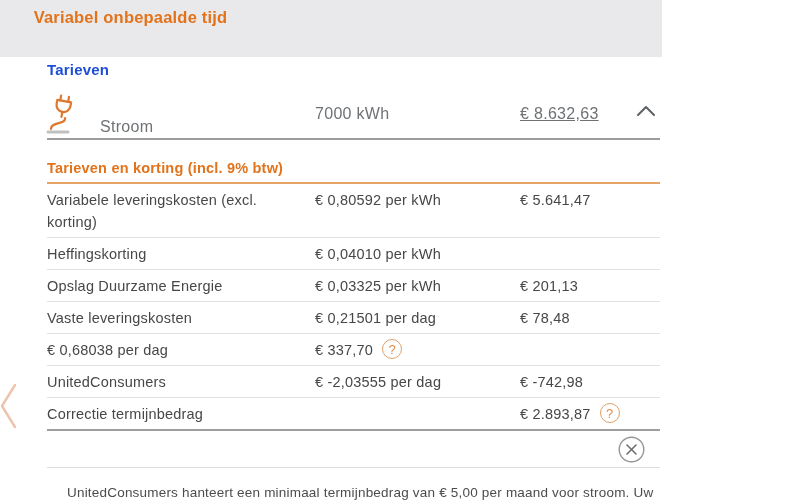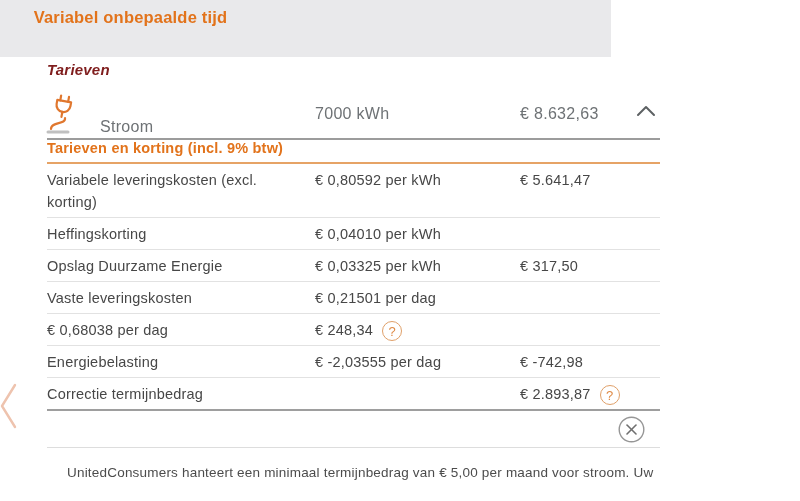--- a/index.html
+++ b/index.html
@@ -5,68 +5,68 @@
   html, body { margin: 0; padding: 0; background: #ffffff; }
   body {
     width: 800px; height: 501px; overflow: hidden; position: relative;
     font-family: "Liberation Sans", sans-serif;
     -webkit-font-smoothing: antialiased;
   }
   .panel { position: absolute; left: 0; top: 0; width: 675px; height: 501px; background: #ffffff; }
 
   
   .plan-header {
-    position: absolute; left: 0; top: 0; width: 611px; height: 57px;
+    position: absolute; left: 0; top: 0; width: 662px; height: 57px;
     background: #e9e9eb;
   }
   .plan-title {
     position: absolute; left: 28px; top: 7px; width: 205px;
     text-align: center; color: #e2731b; font-weight: 700;
     font-size: 16.5px; line-height: 21px; letter-spacing: 0.2px;
   }
 
   
   .content { position: absolute; left: 47px; top: 57px; width: 613px; }
 
   .page-title {
     margin: 0; padding-top: 4px; font-size: 15px; font-weight: 700;
-    color: #7f1d1d; letter-spacing: 0.2px; font-style: italic;
+    color: #1d4ed8; letter-spacing: 0.2px;
   }
 
   
   .summary-row {
     position: relative; margin-top: 12px; height: 48px;
     display: grid; grid-template-columns: 268px 205px 1fr;
     align-items: center; border-bottom: 2px solid #9c9c9c;
     color: #6e7275; font-size: 16px; letter-spacing: 0.3px;
   }
   .summary-product { display: flex; align-items: flex-end; }
   .plug-wrap { width: 38px; height: 44px; margin-left: -3px; display: inline-block; }
   .summary-name { margin-left: 18px; }
-  .summary-amount { padding-left: 0; }
+  .summary-amount { padding-left: 0; text-decoration: underline; }
   .chev-up {
     position: absolute; right: 4px; top: 14px; width: 20px; height: 14px;
     cursor: pointer; background: none; border: none; padding: 0;
   }
 
   
   .section-title {
-    padding-bottom: 6px; border-bottom: 2px solid #e6a366;
+    margin-top: 20px; padding-bottom: 6px; border-bottom: 2px solid #e6a366;
     color: #e2731b; font-weight: 700; font-size: 14.5px; letter-spacing: 0.2px;
   }
   .trow {
     display: grid; grid-template-columns: 268px 205px 1fr;
     align-items: start; box-sizing: border-box;
     padding: 5px 0 4px; min-height: 26px;
     border-bottom: 1px solid #e2e2e2;
     color: #474747; font-size: 14.5px; line-height: 22px; letter-spacing: 0.2px;
   }
   .trow.last { border-bottom: 2px solid #9e9e9e; }
   .c-label { padding-right: 10px; }
-  .c-amount { display: flex; align-items: flex-end; gap: 9px; }
+  .c-amount { display: flex; align-items: flex-start; gap: 9px; }
   .help-badge {
     display: inline-flex; align-items: center; justify-content: center;
     width: 20px; height: 20px; border: 1px solid #e0a069; border-radius: 50%;
     color: #df8a45; font-size: 13px; background: transparent; cursor: pointer;
     padding: 0; font-family: "Liberation Sans", sans-serif;
   }
 
   
   .close-row { position: relative; height: 36px; border-bottom: 1px solid #dddddd; }
   .close-btn {
@@ -131,39 +131,42 @@
 
     <div class="trow">
       <div class="c-label">Heffingskorting</div>
       <div class="c-rate">€ 0,04010 per kWh</div>
     </div>
 
     <div class="trow">
       <div class="c-label">Opslag Duurzame Energie</div>
       <div class="c-rate">€ 0,03325 per kWh</div>
       <div class="c-amount">
-        <span>€ 317,50</span>
+        <span>€ 201,13</span>
       </div>
     </div>
 
     <div class="trow">
       <div class="c-label">Vaste leveringskosten</div>
       <div class="c-rate">€ 0,21501 per dag</div>
+      <div class="c-amount">
+        <span>€ 78,48</span>
+      </div>
     </div>
 
     <div class="trow">
       <div class="c-rate">€ 0,68038 per dag</div>
       <div class="c-amount">
-        <span>€ 248,34</span>
+        <span>€ 337,70</span>
         <button class="help-badge">?</button>
       </div>
     </div>
 
     <div class="trow">
-      <div class="c-label">Energiebelasting</div>
+      <div class="c-label">UnitedConsumers</div>
       <div class="c-rate">€ -2,03555 per dag</div>
       <div class="c-amount">
         <span>€ -742,98</span>
       </div>
     </div>
 
     <div class="trow last">
       <div class="c-label">Correctie termijnbedrag</div>
       <div class="c-rate"></div>
       <div class="c-amount">

